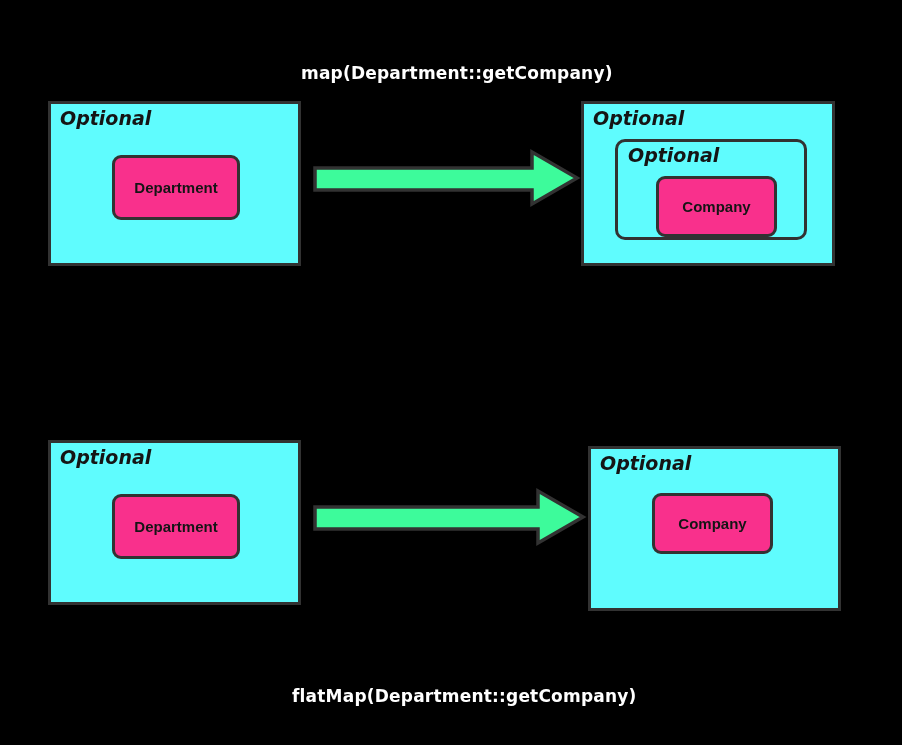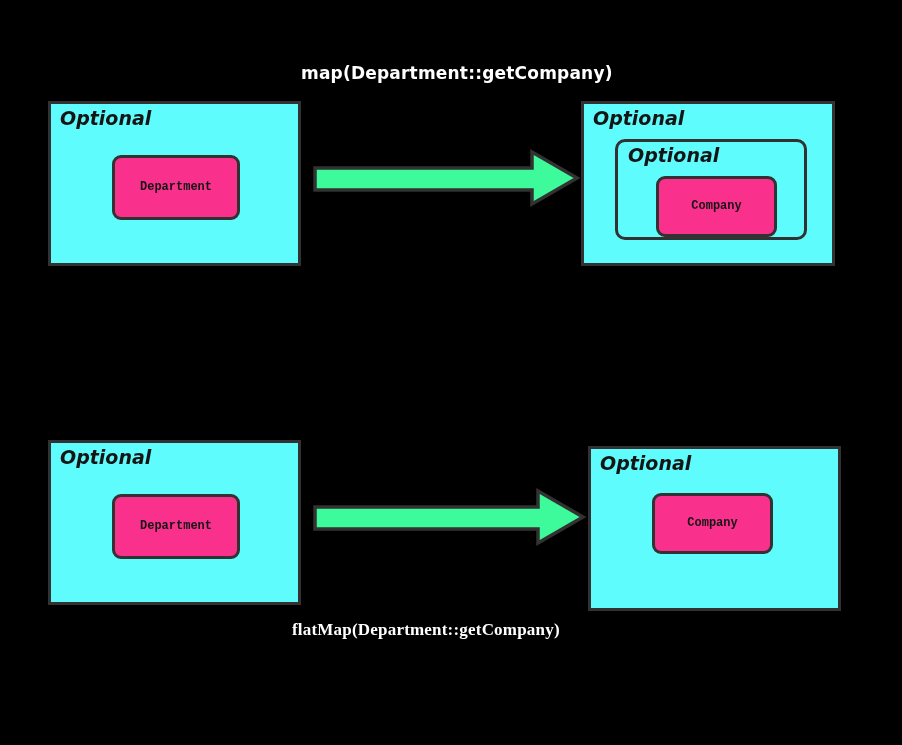--- a/index.html
+++ b/index.html
@@ -29,22 +29,21 @@
     font-weight: bold;
     letter-spacing: 0.2px;
     white-space: nowrap;
   }
   .caption-top {
     left: 301px;
     top: 63px;
   }
   .caption-bottom {
     left: 292px;
-    top: 620px;
-    font-family: Liberation Serif, serif;
+    top: 686px;
   }
 
   
   .optional-box {
     position: absolute;
     background: #5FFCFE;
     border: 3px solid #323232;
     box-sizing: border-box;
     padding-left: 24px;
   }
@@ -90,22 +89,22 @@
     border-radius: 9px;
     box-sizing: border-box;
     display: flex;
     align-items: center;
     justify-content: center;
     text-align: center;
     padding: 0 4px;
   }
   .entity-label {
     color: #151515;
-    font-family: Liberation Mono, monospace;
-    font-size: 12px;
+    font-family: Liberation Sans, sans-serif;
+    font-size: 15px;
     font-weight: bold;
     line-height: 1.18;
     word-break: break-all;
   }
 
   #entity-map-department  { left: 61px;  top: 51px; width: 128px; height: 65px; }
   #entity-map-company     { left: 38px;  top: 34px; width: 121px; height: 61px; }
   #entity-flat-department { left: 61px;  top: 51px; width: 128px; height: 65px; }
   #entity-flat-company    { left: 61px;  top: 44px; width: 121px; height: 61px; }
 

